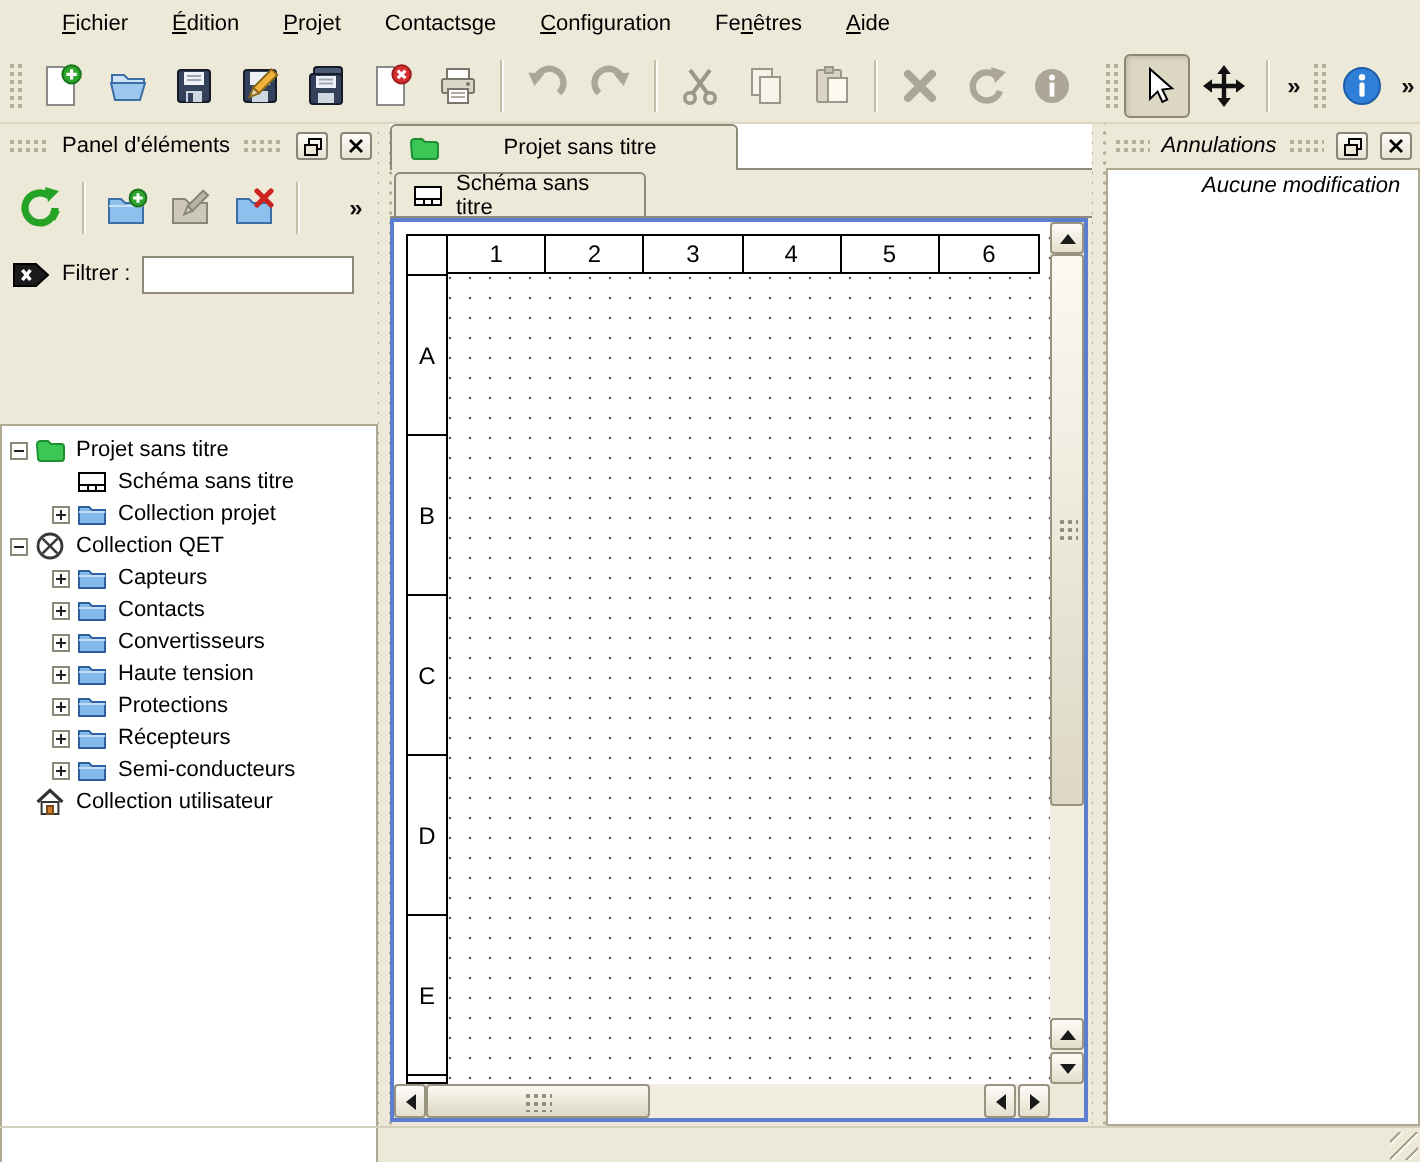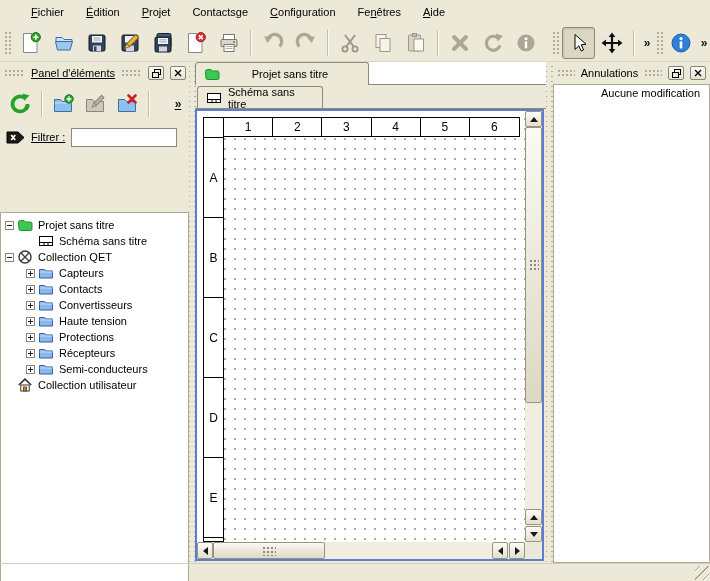--- a/index.html
+++ b/index.html
@@ -20,38 +20,38 @@
   .tb-btn.checked { background:#dcd7c3; border:1px solid #8d876f; border-radius:3px; box-shadow:inset 1px 1px 2px rgba(0,0,0,.12); }
   .tb-sep { width:1px; height:26px; background:#c3bda9; box-shadow:1px 0 0 #fbfaf5; margin:0 5px; }
   .tb-chevron { width:16px; text-align:center; font-weight:bold; font-size:12px; color:#111; }
 
   
   .dock-title { height:22px; display:flex; align-items:center; gap:6px; padding:0 4px; }
   .dock-title .dots { flex:1; height:8px; background-image:radial-gradient(#b3ac97 1px, transparent 1.2px); background-size:4px 4px; }
   .dock-title .ttl { font-size:11px; }
   .dock-btn { width:16px; height:14px; border:1px solid #8a8578; background:linear-gradient(#fdfcf8,#e8e3d1); border-radius:2px; display:flex; align-items:center; justify-content:center; }
 
-  #left-dock { position:absolute; left:0; top:62px; width:190px; height:501px;text-decoration:underline; }
+  #left-dock { position:absolute; left:0; top:62px; width:190px; height:501px; }
   #panel-toolbar { height:40px; display:flex; align-items:center; padding:0 4px; }
   #panel-toolbar .tb-btn { width:32px; height:32px; }
   #filter-row { height:26px; display:flex; align-items:center; gap:6px; padding:0 6px; }
   #filter-input { width:106px; height:19px; border:1px solid #8f897a; background:#fff; font:inherit; padding:0 3px; }
   #tree-box { position:absolute; left:0; top:150px; width:189px; height:413px; background:#fff; border:1px solid #b0a992; overflow:hidden; padding-top:4px; }
 
   .trow { height:16px; display:flex; align-items:center; gap:3px; white-space:nowrap; }
   .trow.lvl0 { padding-left:4px; }
   .trow.lvl1 { padding-left:25px; }
   .exp { width:9px; height:9px; border:1px solid #8b8678; background:#fff; position:relative; flex:0 0 auto; }
   .exp::before { content:""; position:absolute; left:1px; right:1px; top:3px; height:1px; background:#222; }
   .exp.plus::after { content:""; position:absolute; top:1px; bottom:1px; left:3px; width:1px; background:#222; }
   .exp.none { visibility:hidden; }
   .ticon { width:16px; height:16px; flex:0 0 auto; display:flex; align-items:center; justify-content:center; }
   .tlabel { padding-left:2px; }
 
-  #right-dock { position:absolute; left:553px; top:62px; width:157px; height:501px; }
+  #right-dock { position:absolute; left:553px; top:62px; width:157px; height:501px;font-style:italic; }
   #undo-list { position:absolute; left:0; top:22px; width:157px; height:479px; background:#fff; border:1px solid #b0a992; }
   .ulist-item { padding:2px 3px;margin-left:44px; }
 
   .splitter { position:absolute; top:62px; width:7px; height:501px; background-image:radial-gradient(#b3ac97 1px, transparent 1.2px); background-size:7px 5px; background-position:3px 2px; }
 
   
   #center { position:absolute; left:195px; top:62px; width:351px; height:501px; }
   #outer-tabbar { position:absolute; left:0; top:0; width:351px; height:23px; background:#fff; border-bottom:1px solid #8f897a; }
   #outer-tab { position:absolute; left:0; top:0; width:174px; height:23px; background:#ece9d8; border:1px solid #8f897a; border-bottom:none; border-radius:3px 3px 0 0; display:flex; align-items:center; padding:0 8px; }
   #outer-tab .tab-label { flex:1; text-align:center; }
@@ -379,20 +379,30 @@
       <div class="trow lvl1">
         <span class="exp none"></span>
         <span class="ticon">
             <svg width="16" height="16" viewBox="0 0 16 16">
               <rect x="1.5" y="3.5" width="13" height="9" fill="#fff" stroke="#000"></rect>
               <path d="M1.5 9.5h13M6 9.5v3M10 9.5v3" stroke="#000"></path>
             </svg>
           </span>
         <span class="tlabel">Schéma sans titre</span>
       </div>
+      <div class="trow lvl1">
+        <span class="exp plus"></span>
+        <span class="ticon">
+            <svg width="16" height="16" viewBox="0 0 16 16">
+              <path d="M1.5 4.5h5l1.5 1.5h6.5v7h-13z" fill="#86b9ec" stroke="#2e5f9e"></path>
+              <path d="M1.5 7h13" stroke="#c3ddf5"></path>
+            </svg>
+          </span>
+        <span class="tlabel">Collection projet</span>
+      </div>
       <div class="trow lvl0">
         <span class="exp minus"></span>
         <span class="ticon">
             <svg width="16" height="16" viewBox="0 0 16 16">
               <circle cx="8" cy="8" r="6" fill="#fdfdfd" stroke="#3a3a3a" stroke-width="1.4"></circle>
               <path d="M4.3 4.3l7.4 7.4M11.7 4.3L4.3 11.7" stroke="#3a3a3a" stroke-width="1.3"></path>
             </svg>
           </span>
         <span class="tlabel">Collection QET</span>
       </div>

